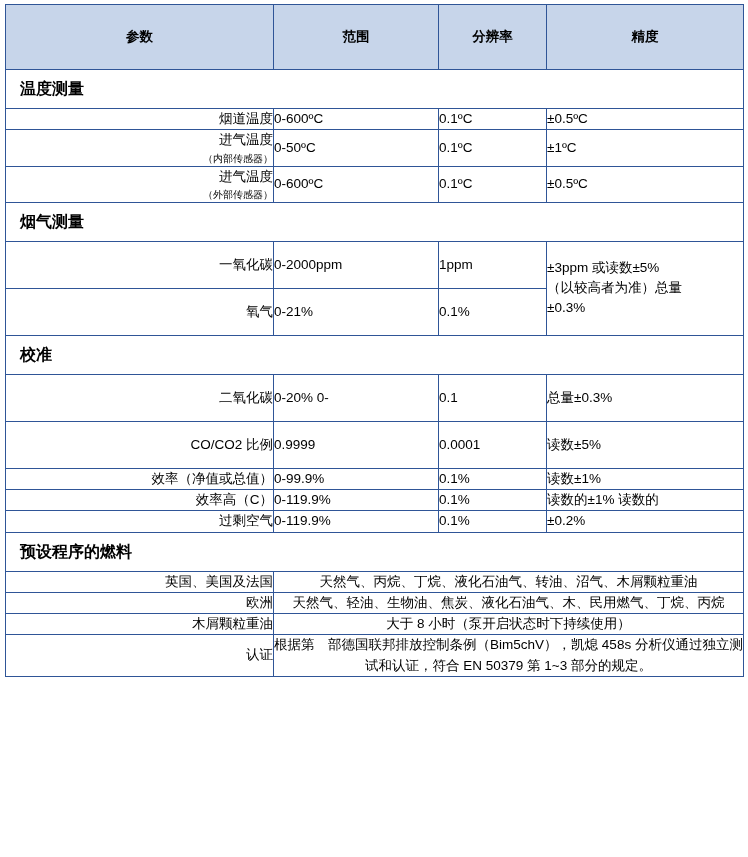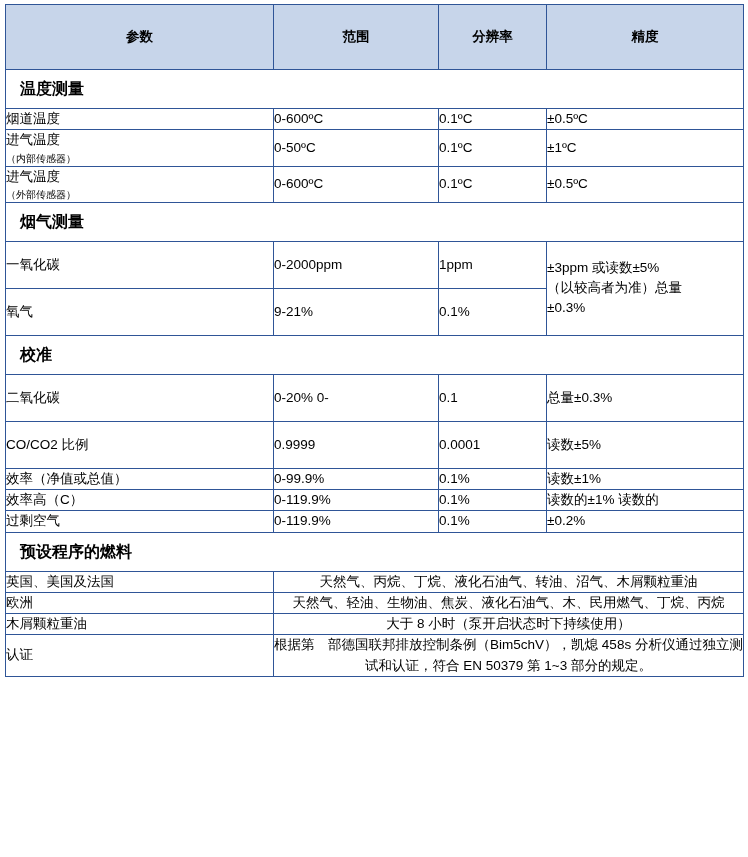--- a/index.html
+++ b/index.html
@@ -36,21 +36,21 @@
     color: #000;
   }
   .section-row td {
     font-weight: bold;
     font-size: 16px;
     text-align: left;
     padding: 6px 0 6px 14px;
     height: 26px;
   }
   .c-name {
-    text-align: left;
+    text-align: right;
     padding: 6px 4px;
   }
   .c-val {
     text-align: left;
     padding: 6px 4px;
   }
   .c-range-left {
     text-align: left;
     padding: 6px 10px;
   }
@@ -123,21 +123,21 @@
       <td class="c-val tall pad-top">0-2000ppm</td>
       <td class="c-val tall pad-top">1ppm</td>
       <td class="c-val" rowspan="2">
         <div>±3ppm 或读数±5%</div>
         <div>（以较高者为准）总量</div>
         <div>±0.3%</div>
       </td>
     </tr>
     <tr>
       <td class="c-name tall">氧气</td>
-      <td class="c-range-left tall pad-bottom">9-21%</td>
+      <td class="c-range-left tall pad-bottom">0-21%</td>
       <td class="c-val tall pad-bottom">0.1%</td>
     </tr>
 
     <tr class="section-row">
       <td colspan="4">校准</td>
     </tr>
     <tr>
       <td class="c-name tall">二氧化碳</td>
       <td class="c-val tall pad-bottom">0-20% 0-</td>
       <td class="c-val tall pad-bottom">0.1</td>

